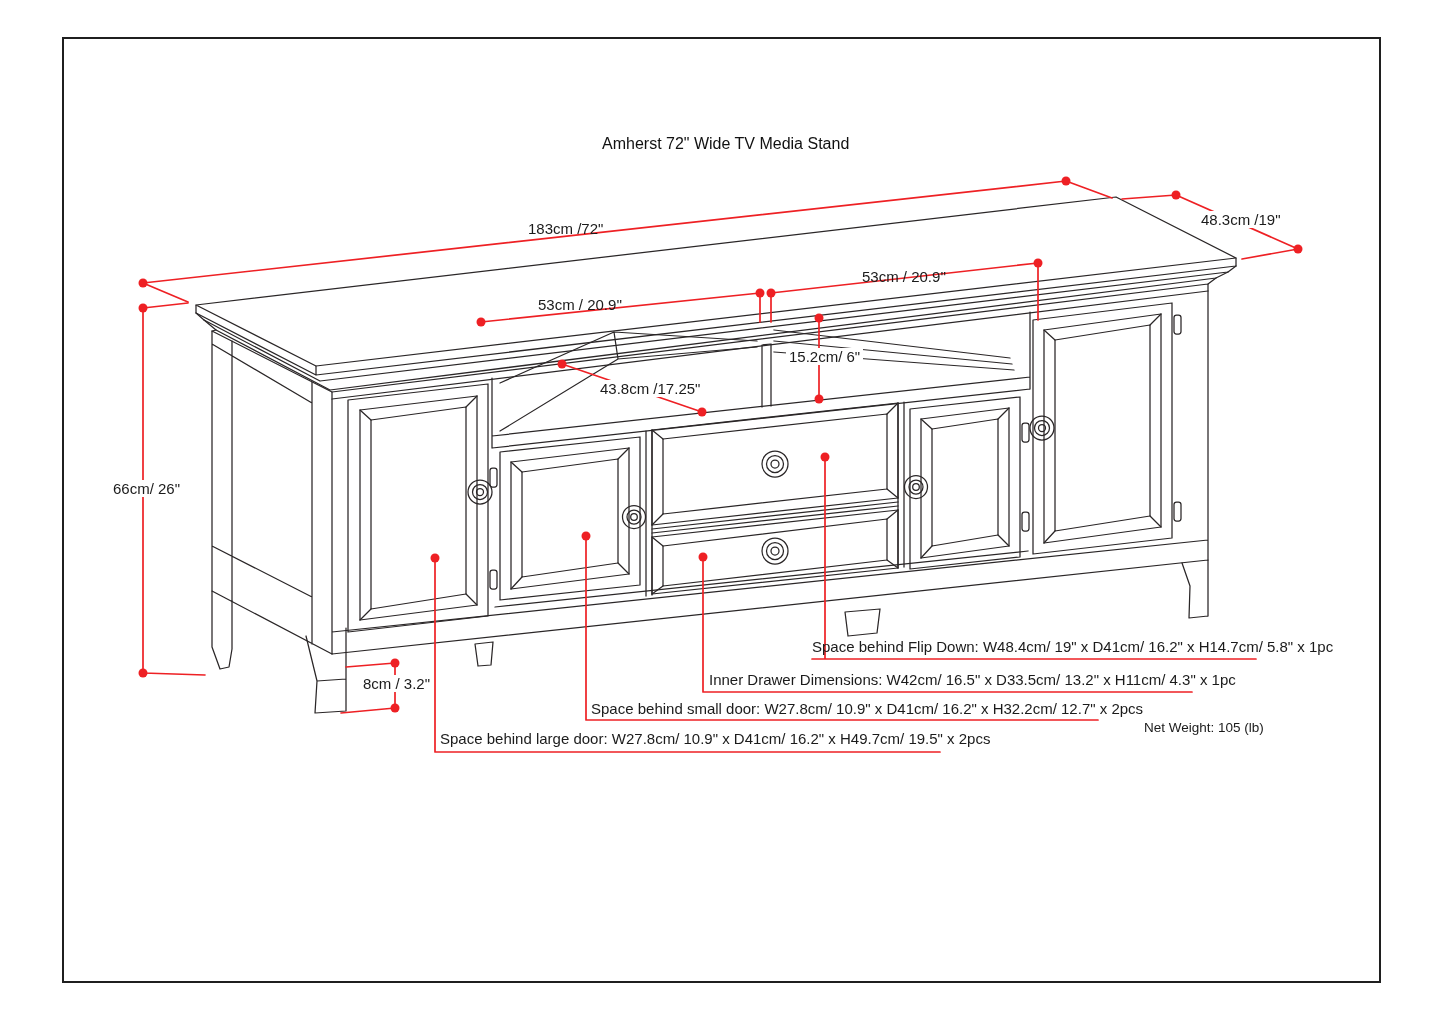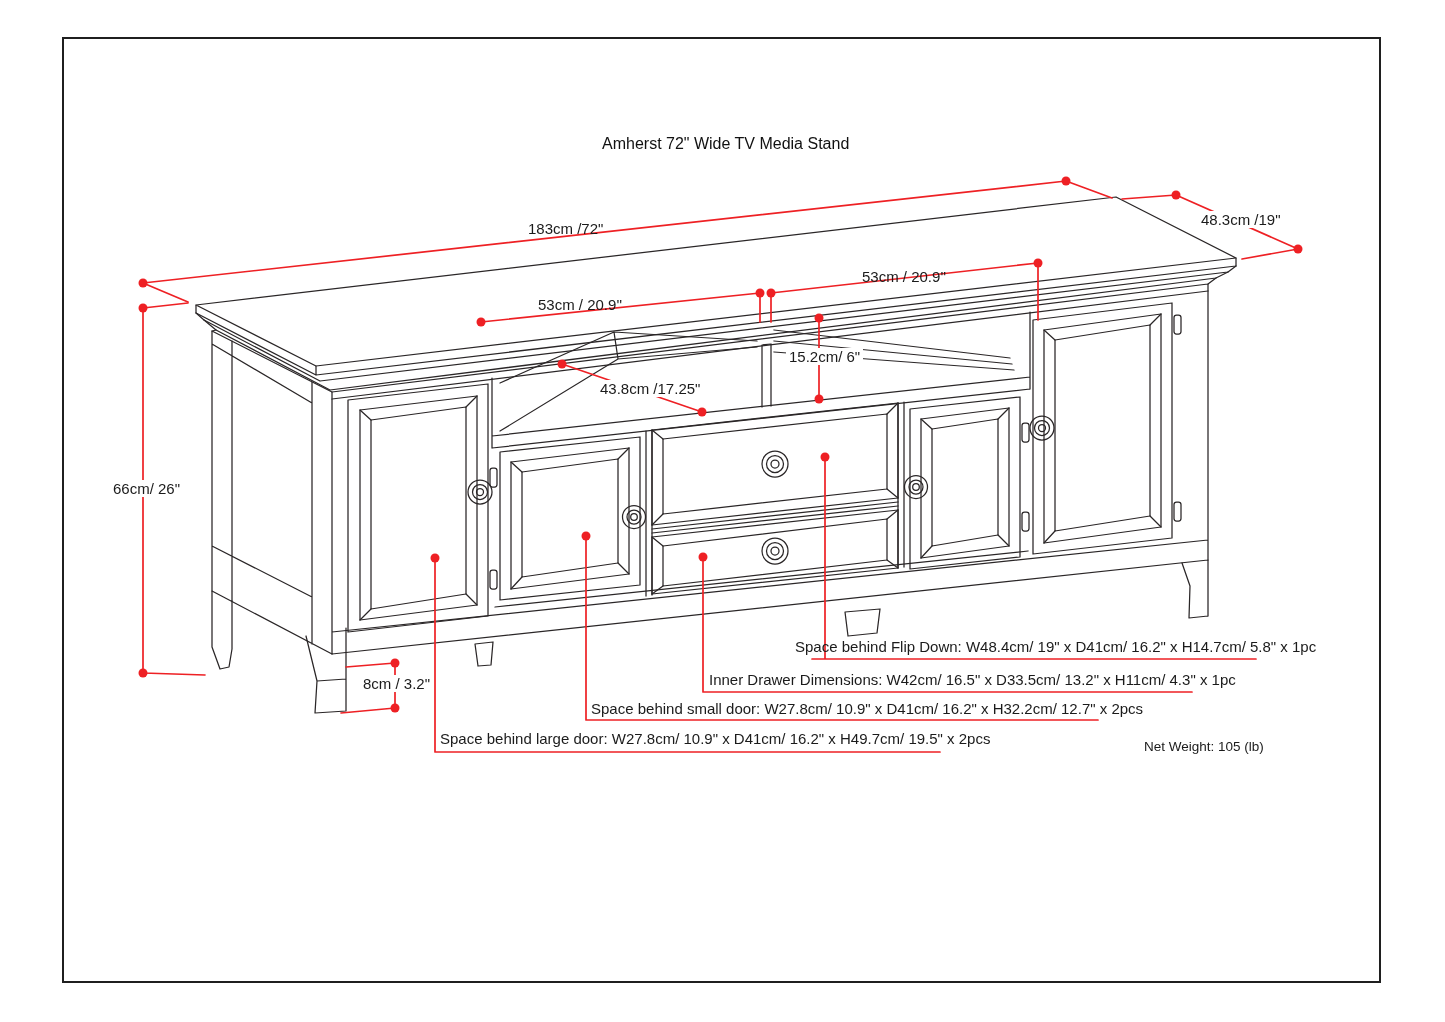--- a/index.html
+++ b/index.html
@@ -144,18 +144,18 @@
 
   <div class="lbl" style="left:528px;top:220px;">183cm /72"</div>
   <div class="lbl bg" style="left:1198px;top:211px;">48.3cm /19"</div>
   <div class="lbl" style="left:538px;top:296px;">53cm / 20.9''</div>
   <div class="lbl" style="left:862px;top:268px;">53cm / 20.9''</div>
   <div class="lbl bg" style="left:786px;top:348px;">15.2cm/ 6"</div>
   <div class="lbl bg" style="left:597px;top:380px;">43.8cm /17.25"</div>
   <div class="lbl bg" style="left:110px;top:480px;">66cm/ 26"</div>
   <div class="lbl bg" style="left:360px;top:675px;">8cm / 3.2"</div>
 
-  <div class="note" style="left:795px;top:638px;">Space behind Flip Down: W48.4cm/ 19" x D41cm/ 16.2" x H14.7cm/ 5.8" x 1pc</div>
+  <div class="note" style="left:812px;top:638px;">Space behind Flip Down: W48.4cm/ 19" x D41cm/ 16.2" x H14.7cm/ 5.8" x 1pc</div>
   <div class="note" style="left:709px;top:671px;">Inner Drawer Dimensions: W42cm/ 16.5" x D33.5cm/ 13.2" x H11cm/ 4.3" x 1pc</div>
   <div class="note" style="left:591px;top:700px;text-align:right;">Space behind small door: W27.8cm/ 10.9" x D41cm/ 16.2" x H32.2cm/ 12.7" x 2pcs</div>
   <div class="note" style="left:440px;top:730px;">Space behind large door: W27.8cm/ 10.9" x D41cm/ 16.2" x H49.7cm/ 19.5" x 2pcs</div>
-  <div class="netweight" style="left:1144px;top:739px;">Net Weight: 105 (lb)</div>
+  <div class="netweight" style="left:1144px;top:720px;">Net Weight: 105 (lb)</div>
 </div>
 
 </body></html>

